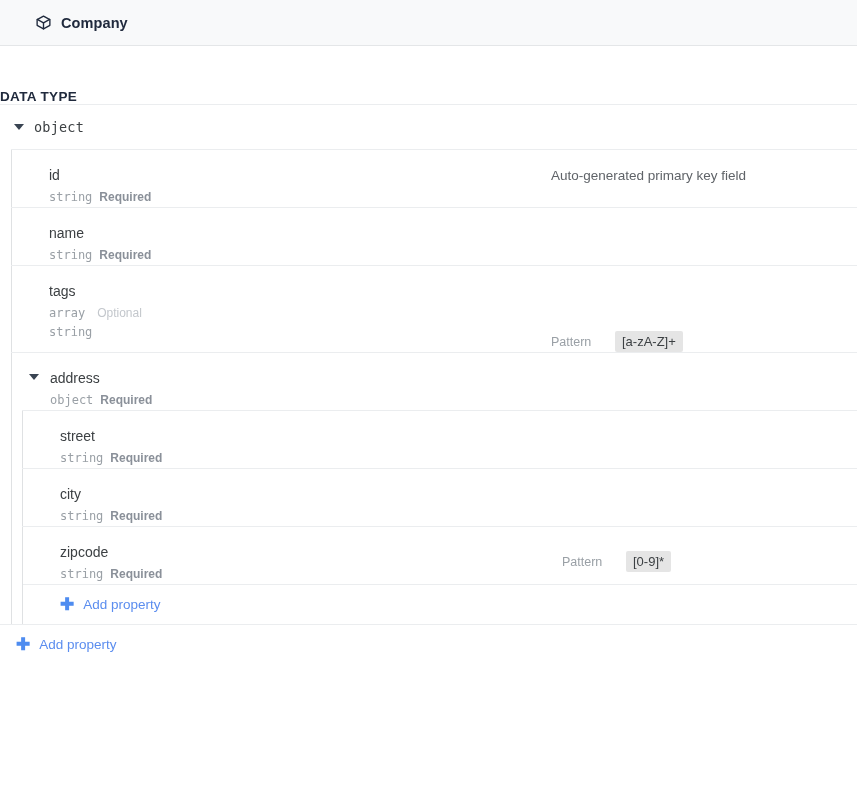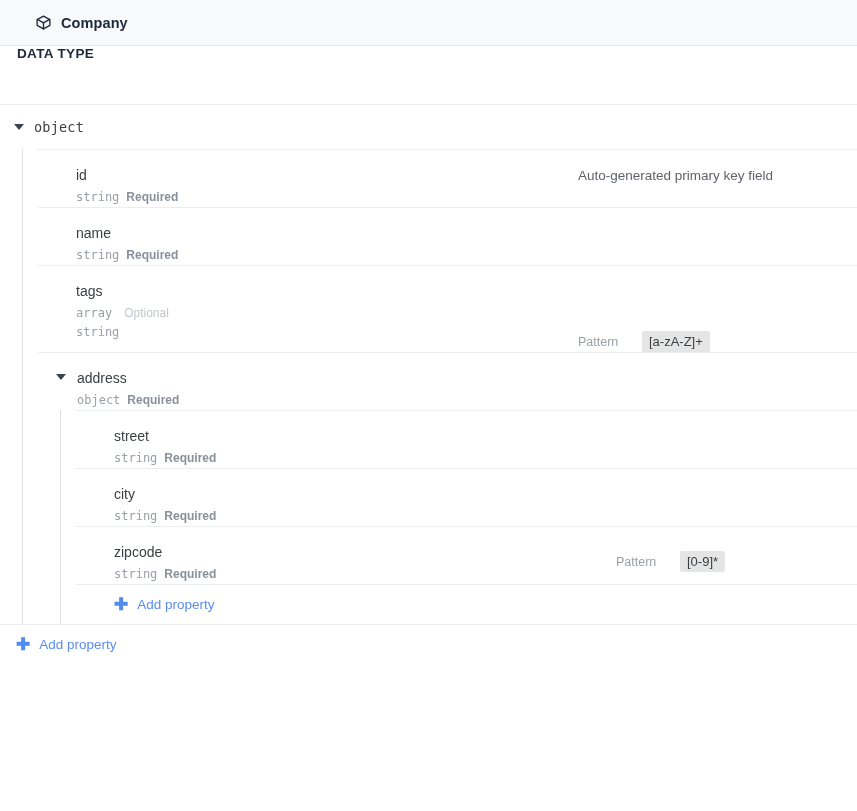--- a/index.html
+++ b/index.html
@@ -27,22 +27,21 @@
     font-size: 14.5px;
     font-weight: bold;
     color: #202a3d;
     letter-spacing: .1px;
   }
 
   
   .datatype-bar {
     height: 59px;
     display: flex;
-    align-items: flex-start;
-    padding-left: 17px;
+    align-items: flex-end;
     border-bottom: 1px solid #ebedef;
   }
   .datatype-label {
     font-size: 13.5px;
     font-weight: bold;
     color: #202a3d;
     letter-spacing: .35px;
     margin-right: 19px;
   }
   .gen-link {
@@ -78,22 +77,22 @@
   }
   .object-word {
     font-size: 13.5px;
     color: #3c4043;
     letter-spacing: .2px;
   }
 
   
   .children {
     position: relative;
-    margin-left: 22px;
-    padding-left: 16px;
+    margin-left: 11px;
+    padding-left: 0;
   }
   .children::before {
     content: "";
     position: absolute;
     left: 0; top: 0; bottom: 0;
     width: 1px;
     background: #dfe1e3;
   }
 
   .prop-row {

